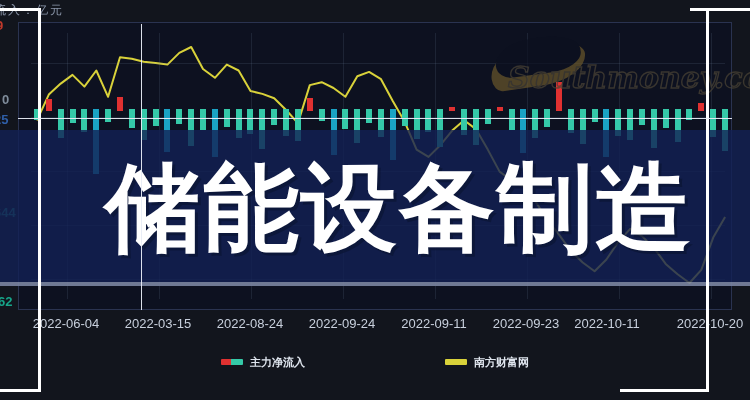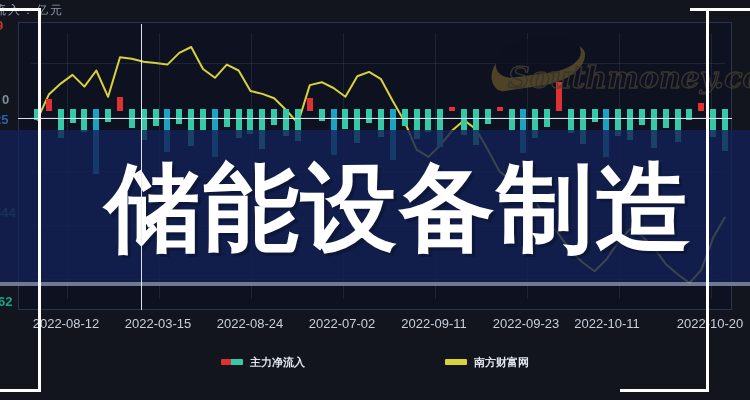--- a/index.html
+++ b/index.html
@@ -174,24 +174,24 @@
         <div class="bar down" style="left: 631.746px; top: 76px; height: 19px;"></div>
         <div class="bar down" style="left: 643.61px; top: 76px; height: 33.25px;"></div>
         <div class="bar down" style="left: 655.475px; top: 76px; height: 11.4px;"></div>
         <div class="bar up" style="left: 667.339px; top: 69.84px; height: 8.16px;"></div>
         <div class="bar down" style="left: 679.203px; top: 76px; height: 27.55px;"></div>
         <div class="bar down" style="left: 691.068px; top: 76px; height: 41.8px;"></div>
       </div>
   </div>
 
   <div id="xaxis" style="position:absolute;left:18px;top:316px;width:714px;height:20px;">
-      <div class="xlab" style="left: 48px;">2022-08-12</div>
+      <div class="xlab" style="left: 48px;">2022-06-04</div>
       <div class="xlab" style="left: 140px;">2022-03-15</div>
       <div class="xlab" style="left: 232px;">2022-08-24</div>
-      <div class="xlab" style="left: 324px;">2022-07-02</div>
+      <div class="xlab" style="left: 324px;">2022-09-24</div>
       <div class="xlab" style="left: 416px;">2022-09-11</div>
       <div class="xlab" style="left: 508px;">2022-09-23</div>
       <div class="xlab" style="left: 589px;">2022-10-11</div>
       <div class="xlab" style="left: 692px;">2022-10-20</div>
     </div>
 
   <div class="legend" style="top:352px;bottom:auto;">
     <div class="lg">
       <span class="lg-mark split"></span>
       <span class="lg-txt">主力净流入</span>

